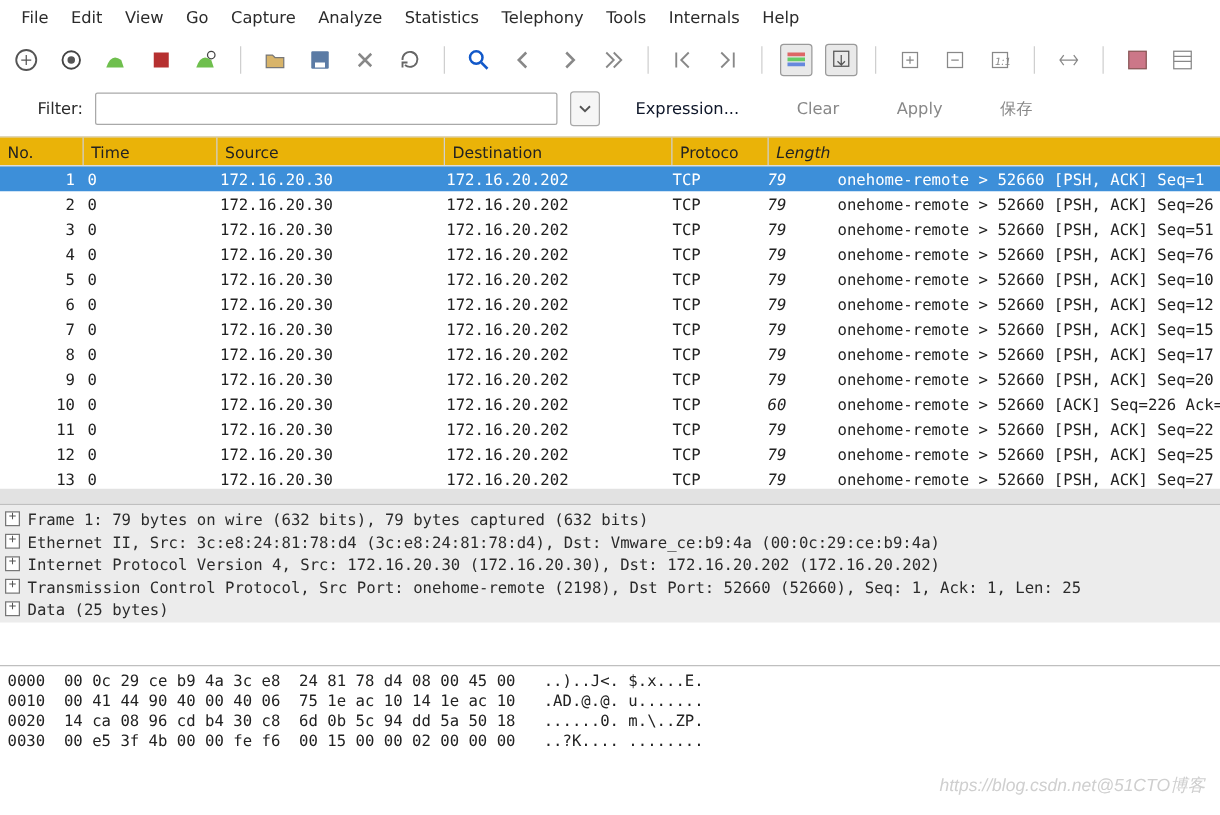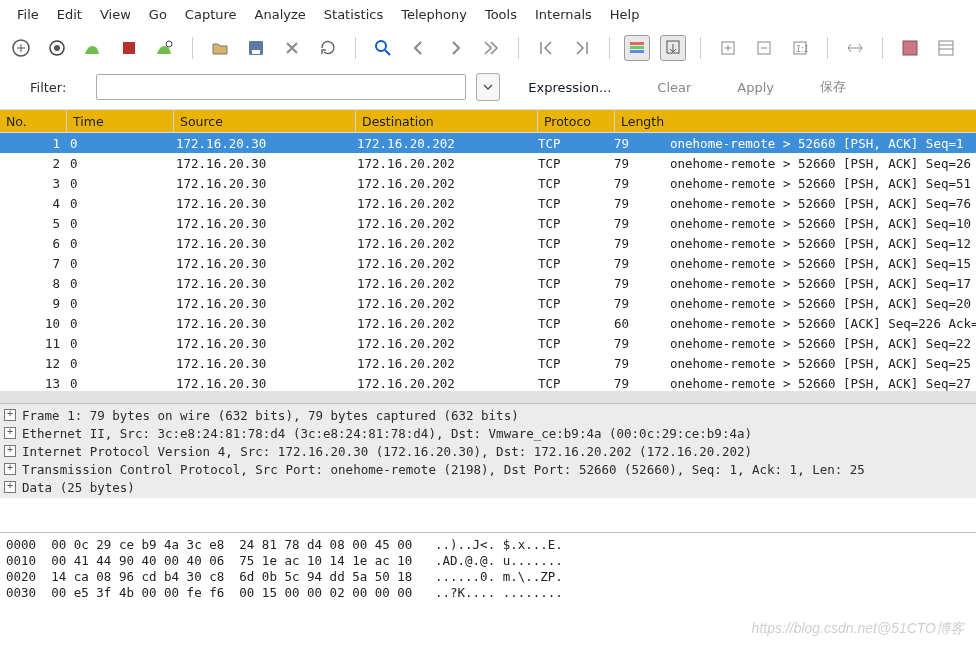--- a/index.html
+++ b/index.html
@@ -46,21 +46,21 @@
     background: #e9e9e9;
   }
   .tb-btn svg { width: 20px; height: 20px; }
   .sep { width:1px; height:22px; background:#cfcfcf; margin:0 4px;}
   .filter-row {
     display: flex;
     align-items: center;
     padding: 6px 10px 8px 30px;
     gap: 10px;
   }
-  .filter-row label { font-size: 13px; margin-right:20px;}
+  .filter-row label { font-size: 13px; margin-right:0;}
   .filter-input {
     width: 360px;
     height: 24px;
     border: 1px solid #a9a9a9;
     border-radius: 2px;
     padding: 0 4px;
   }
   .dropdown-btn {
     width: 22px;
     height: 26px;
@@ -84,21 +84,21 @@
     font-size:12.5px;
     color:#222;
   }
   .list-header .col { padding-left:6px; border-left:1px solid #d0d0d0; height:100%; display:flex;align-items:center; overflow:hidden; white-space:nowrap;}
   .list-header .col:first-child{border-left:none;}
   .c-no    { width:60px; }
   .c-time  { width:100px; }
   .c-src   { width:175px; }
   .c-dst   { width:175px; }
   .c-proto { width:70px; }
-  .c-len   { width:50px; }
+  .c-len   { width:50px;font-style:italic; }
   .c-info  { flex:1; }
   .packet-list {
     font-family: "DejaVu Sans Mono", "Liberation Mono", monospace;
     font-size: 12.5px;
     height: 258px;
     overflow: hidden;
   }
   .row {
     display:flex;
     height: 20px;

